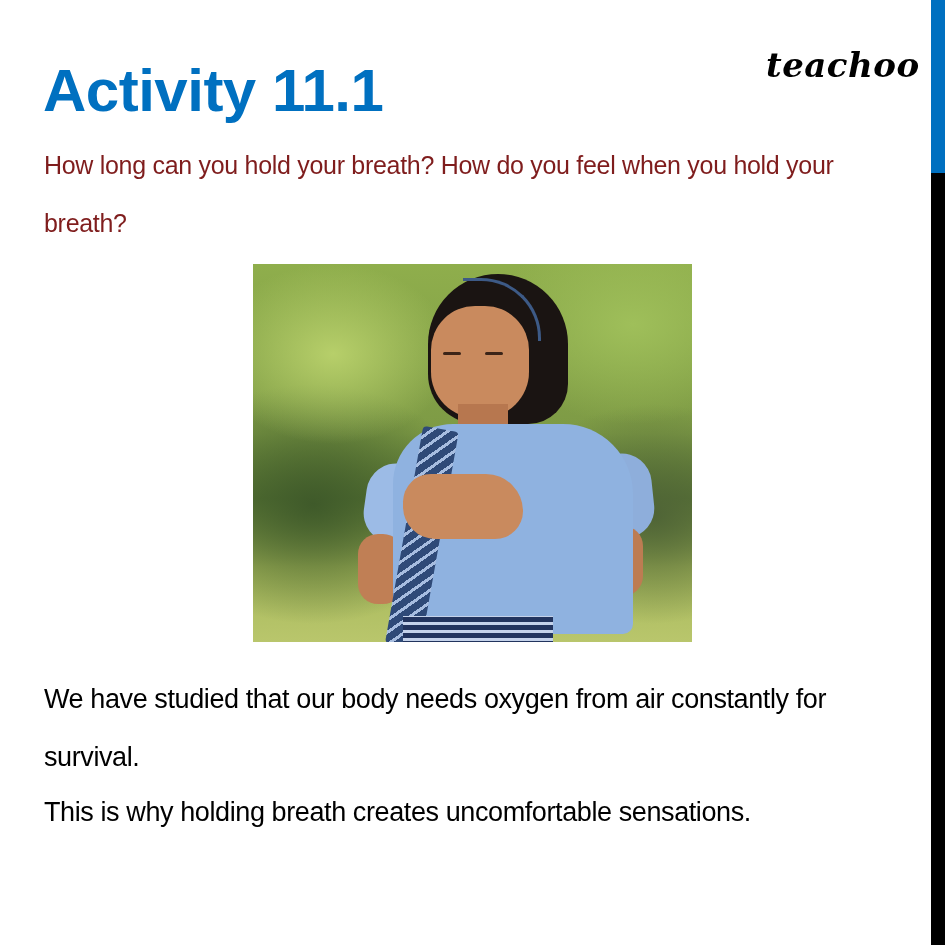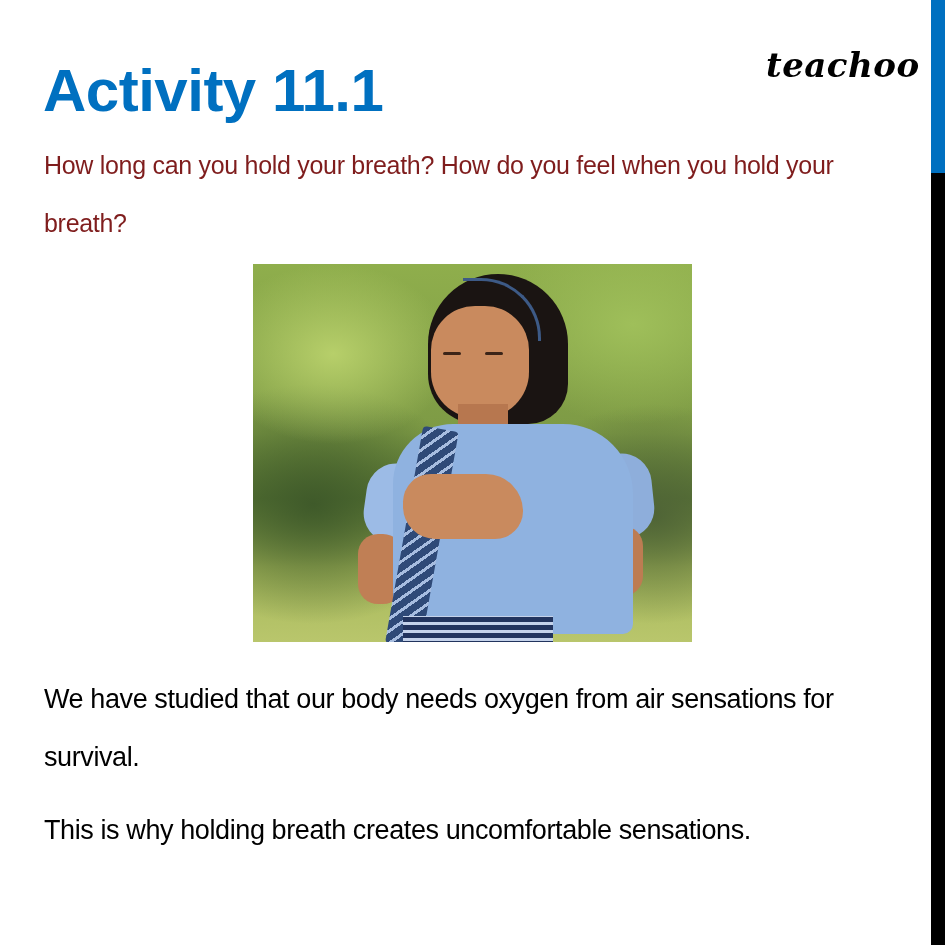--- a/index.html
+++ b/index.html
@@ -94,21 +94,21 @@
     }
     .photo .belt {
       position: absolute; left: 150px; top: 352px; width: 150px; height: 30px;
       background: repeating-linear-gradient(0deg, #22345e 0 5px, #c4d2ea 5px 8px);
     }
     .body-text {
       position: absolute; left: 44px; width: 860px;
       font-size: 27px; color: #000000; letter-spacing: -0.4px;
     }
     .p1 { top: 670px; line-height: 58px; }
-    .p2 { top: 810px; line-height: 40px; }
+    .p2 { top: 792px; line-height: 40px; }
   </style>
 </head>
 <body>
 
 <div class="side-bar-blue"></div>
 <div class="side-bar-black"></div>
 
 <div class="logo">teachoo</div>
 
 <div class="title">Activity 11.1</div>
@@ -125,14 +125,14 @@
   <div class="sleeve-l"></div>
   <div class="sleeve-r"></div>
   <div class="arm-l"></div>
   <div class="arm-r"></div>
   <div class="shirt"></div>
   <div class="tie"></div>
   <div class="hands"></div>
   <div class="belt"></div>
 </div>
 
-<div class="body-text p1">We have studied that our body needs oxygen from air sensations for survival.</div>
+<div class="body-text p1">We have studied that our body needs oxygen from air constantly for survival.</div>
 <div class="body-text p2">This is why holding breath creates uncomfortable sensations.</div>
 
 </body></html>

